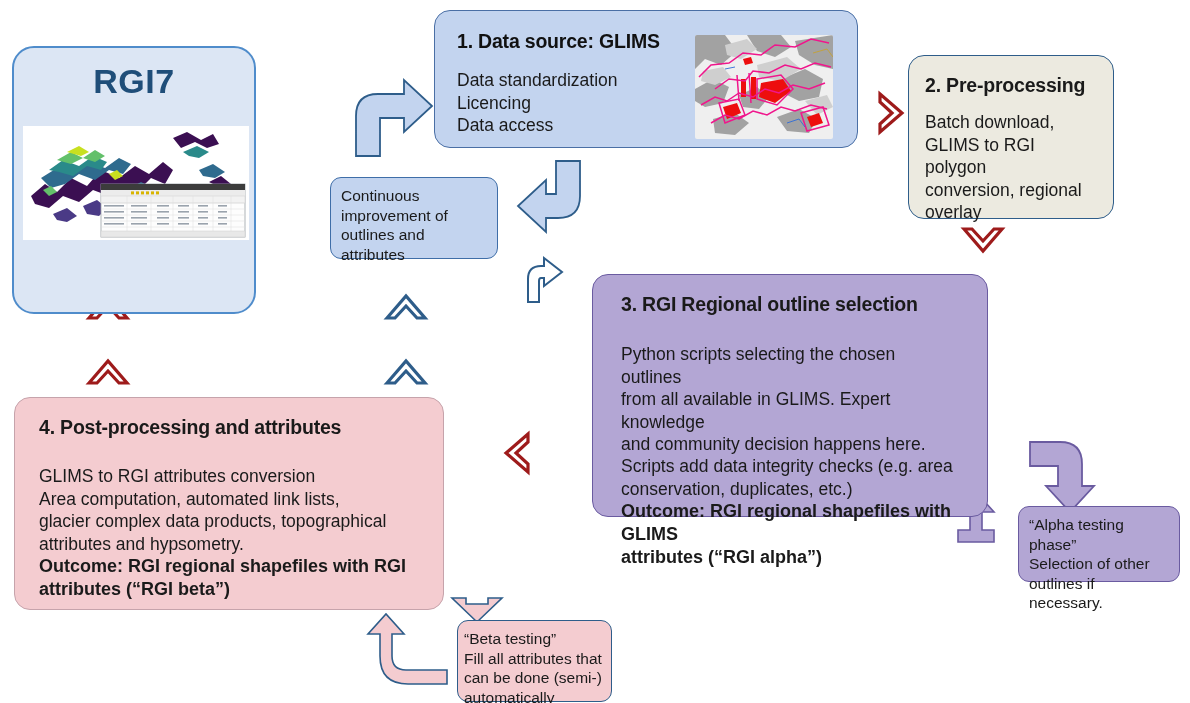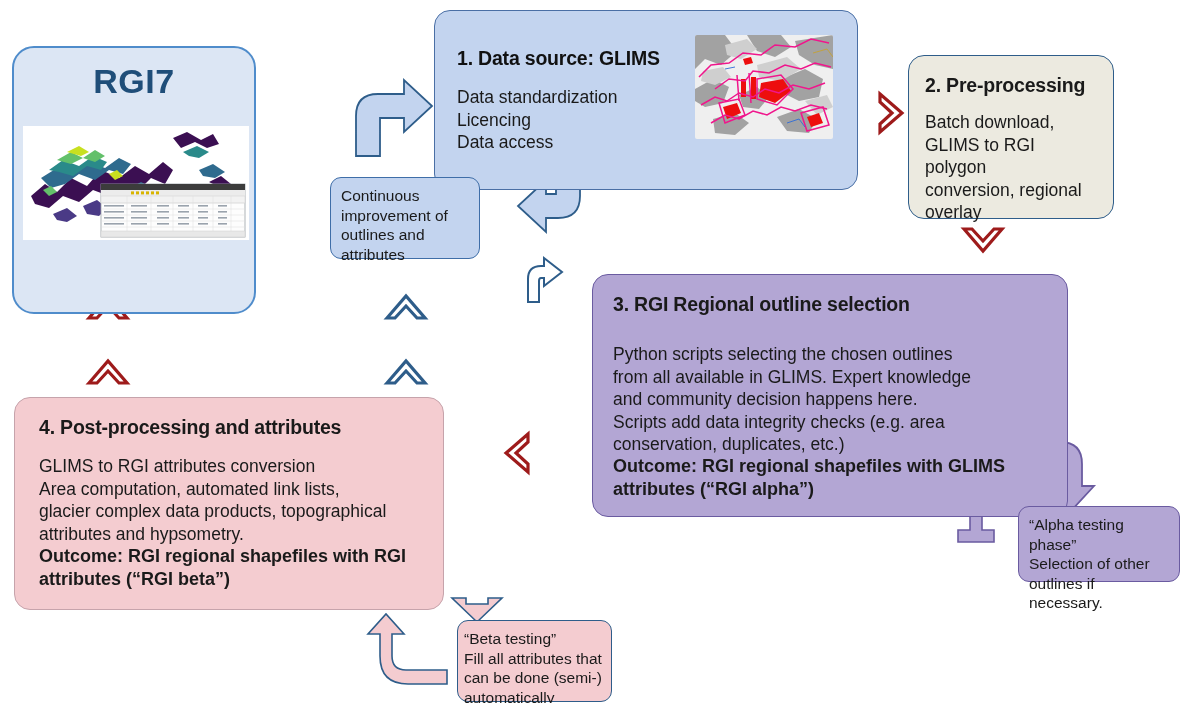--- a/index.html
+++ b/index.html
@@ -60,24 +60,24 @@
     position: absolute;
     left: 9px; top: 78px;
     width: 226px; height: 114px;
     background: #ffffff;
     overflow: hidden;
   }
   .thumb-svg { display: block; width: 100%; height: 100%; }
 
   
   #box1 {
-    left: 434px; top: 10px; width: 424px; height: 180px;
+    left: 434px; top: 10px; width: 424px; height: 138px;
     background: #c3d4ef;
     border: 1.4px solid #4a6fa5;
-    padding: 36px 22px;
+    padding: 19px 22px;
   }
   #box1 .title { color: #111; }
   #box1 .body { margin-top: 16px; }
   #box1-thumb {
     position: absolute;
     right: 24px; top: 24px;
     width: 138px; height: 104px;
     overflow: hidden;
     border-radius: 2px;
   }
@@ -86,47 +86,47 @@
   #box2 {
     left: 908px; top: 55px; width: 206px; height: 164px;
     background: #eceae0;
     border: 1.6px solid #2e5d8a;
     padding: 18px 16px;
   }
   #box2 .body { margin-top: 14px; }
 
   
   #box3 {
-    left: 592px; top: 274px; width: 476px; height: 243px;
+    left: 592px; top: 274px; width: 396px; height: 243px;
     background: #b3a6d4;
     border: 1.6px solid #6a5ba0;
-    padding: 18px 20px;
+    padding: 18px 28px;
   }
   #box3 .body { margin-top: 27px; }
 
   
   #box4 {
     left: 14px; top: 397px; width: 430px; height: 213px;
     background: #f4ccd0;
     border: 1.2px solid #c6a3ab;
     padding: 18px 24px;
   }
-  #box4 .body { margin-top: 16px; }
+  #box4 .body { margin-top: 26px; }
 
   
   .note {
     position: absolute;
     box-sizing: border-box;
     font-size: 15.5px;
     line-height: 1.26;
     white-space: pre-line;
     border-radius: 11px;
   }
   #note-continuous {
-    left: 330px; top: 177px; width: 150px; height: 82px;
+    left: 330px; top: 177px; width: 168px; height: 82px;
     background: #c3d4ef;
     border: 1.4px solid #3f6ea8;
     padding: 8px 10px;
   }
   #note-alpha {
     left: 1018px; top: 506px; width: 162px; height: 76px;
     background: #b3a6d4;
     border: 1.3px solid #6a5ba0;
     padding: 8px 10px;
   }

